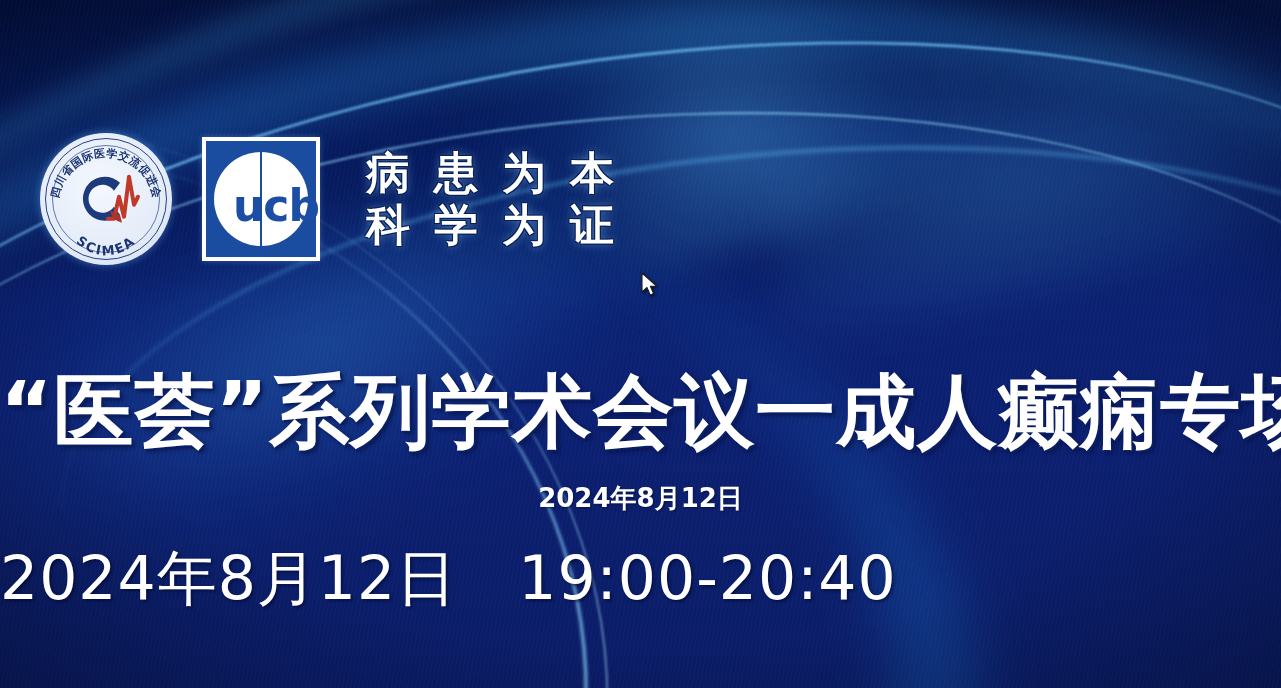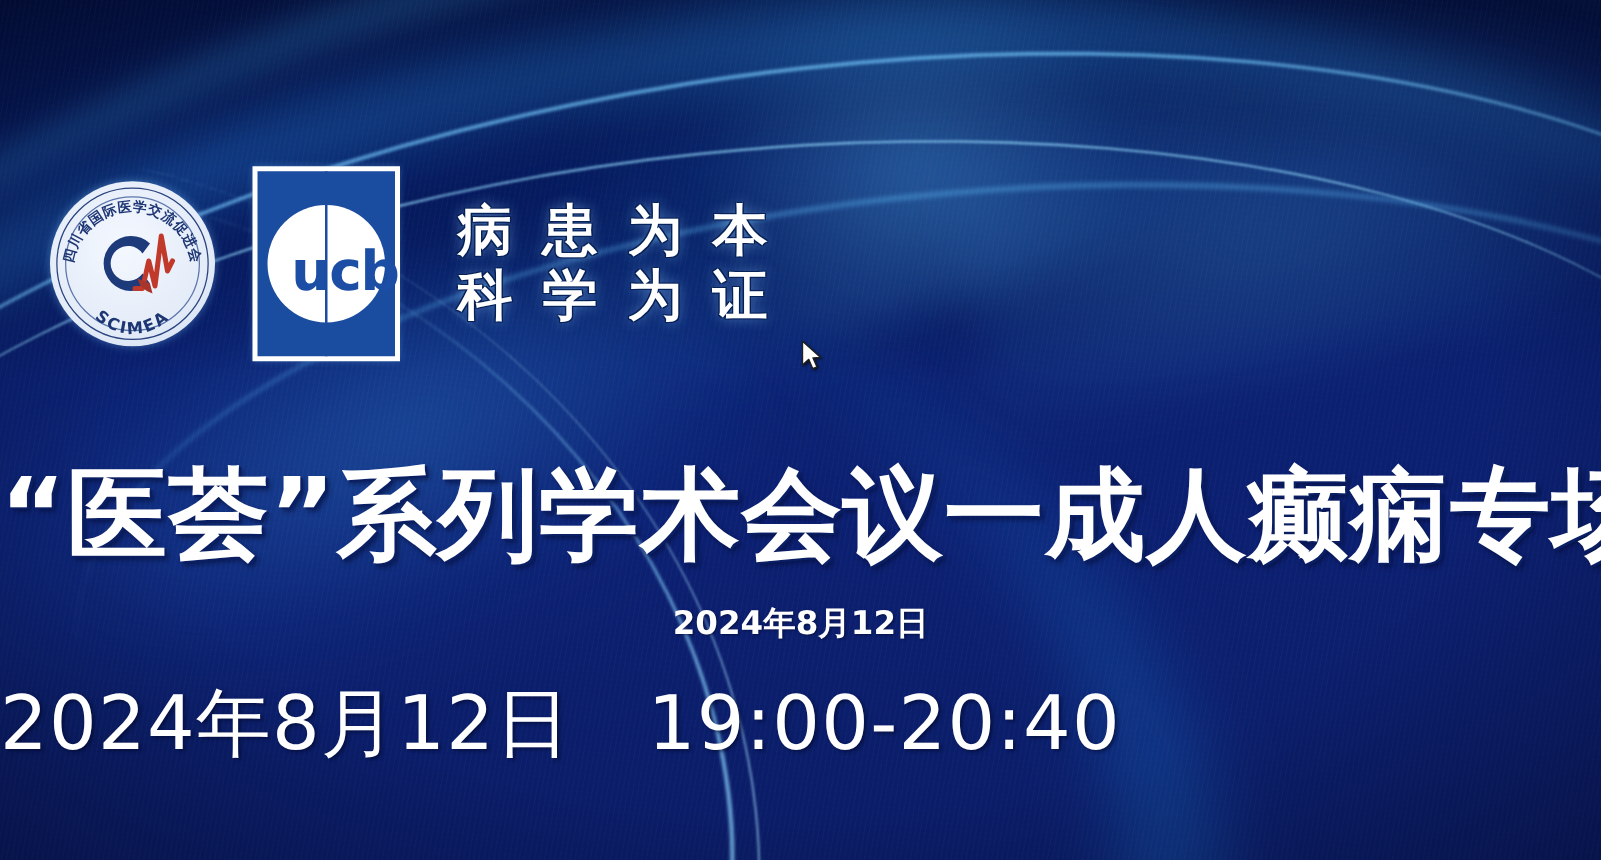--- a/index.html
+++ b/index.html
@@ -189,21 +189,21 @@
     position: absolute;
     left: 50%; top: 50%;
     transform: translate(-50%, -52%);
     width: 72px; height: 62px;
   }
 
   
   .ucb {
     position: relative;
     width: 118px;
-    height: 156px;
+    height: 124px;
     background: #1a4ca0;
     border: 4px solid #ffffff;
     box-sizing: border-box;
     display: flex;
     align-items: center;
     justify-content: center;
     box-shadow: 0 0 6px rgba(120,190,255,0.35);
   }
   .ucb .disc {
     position: absolute;

